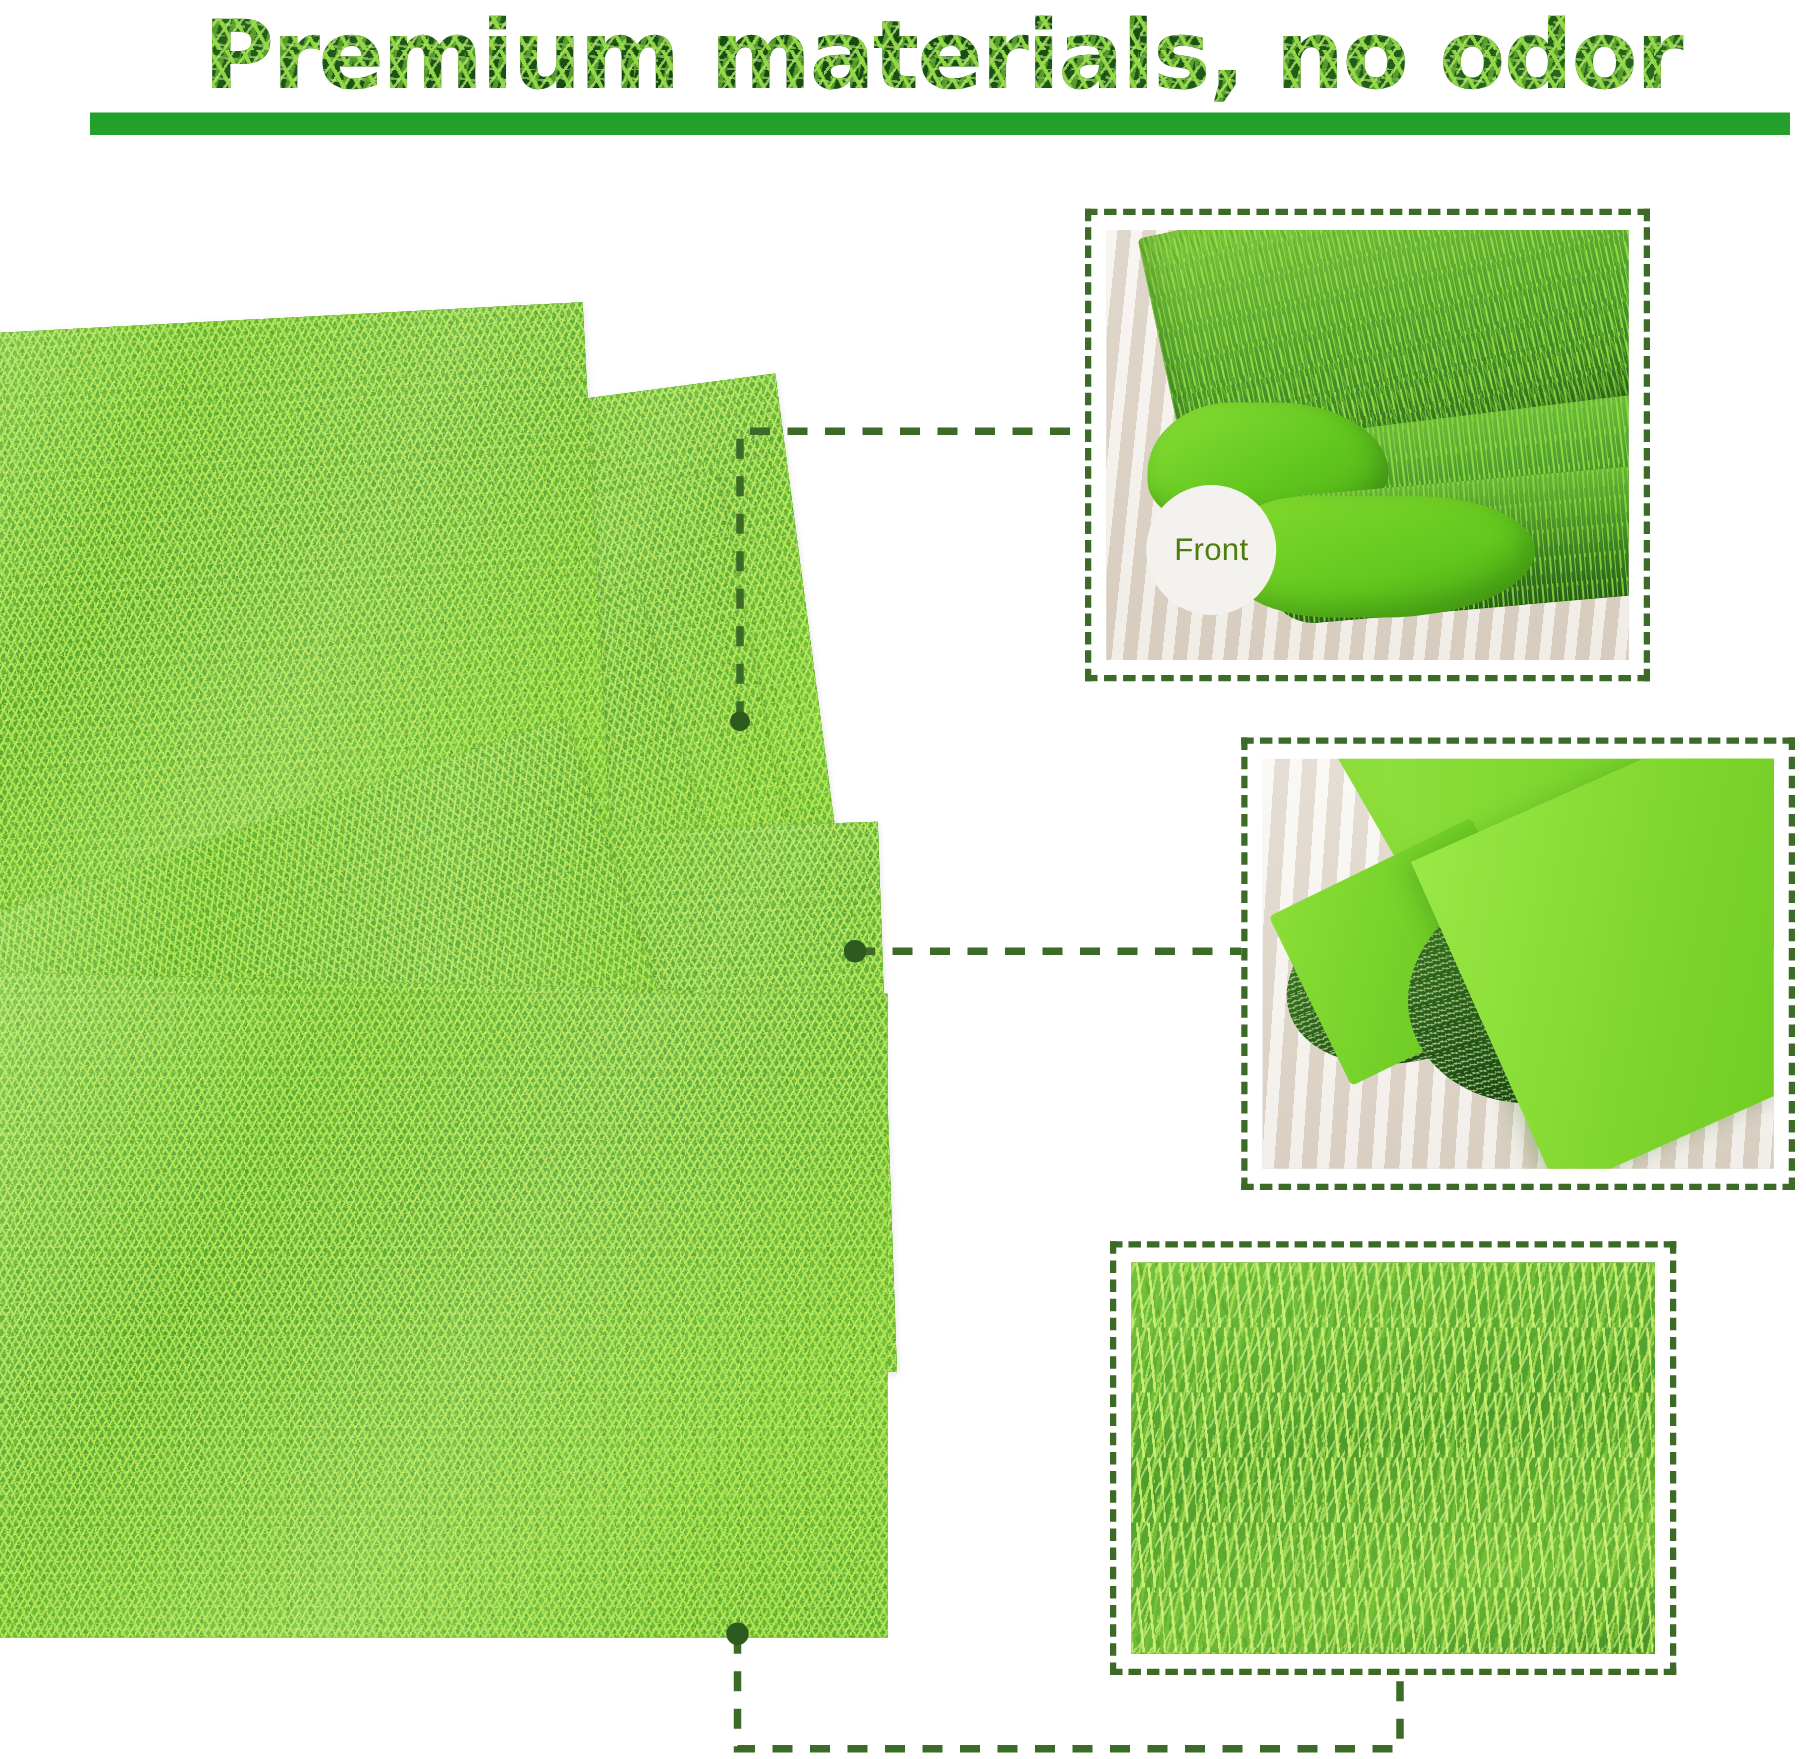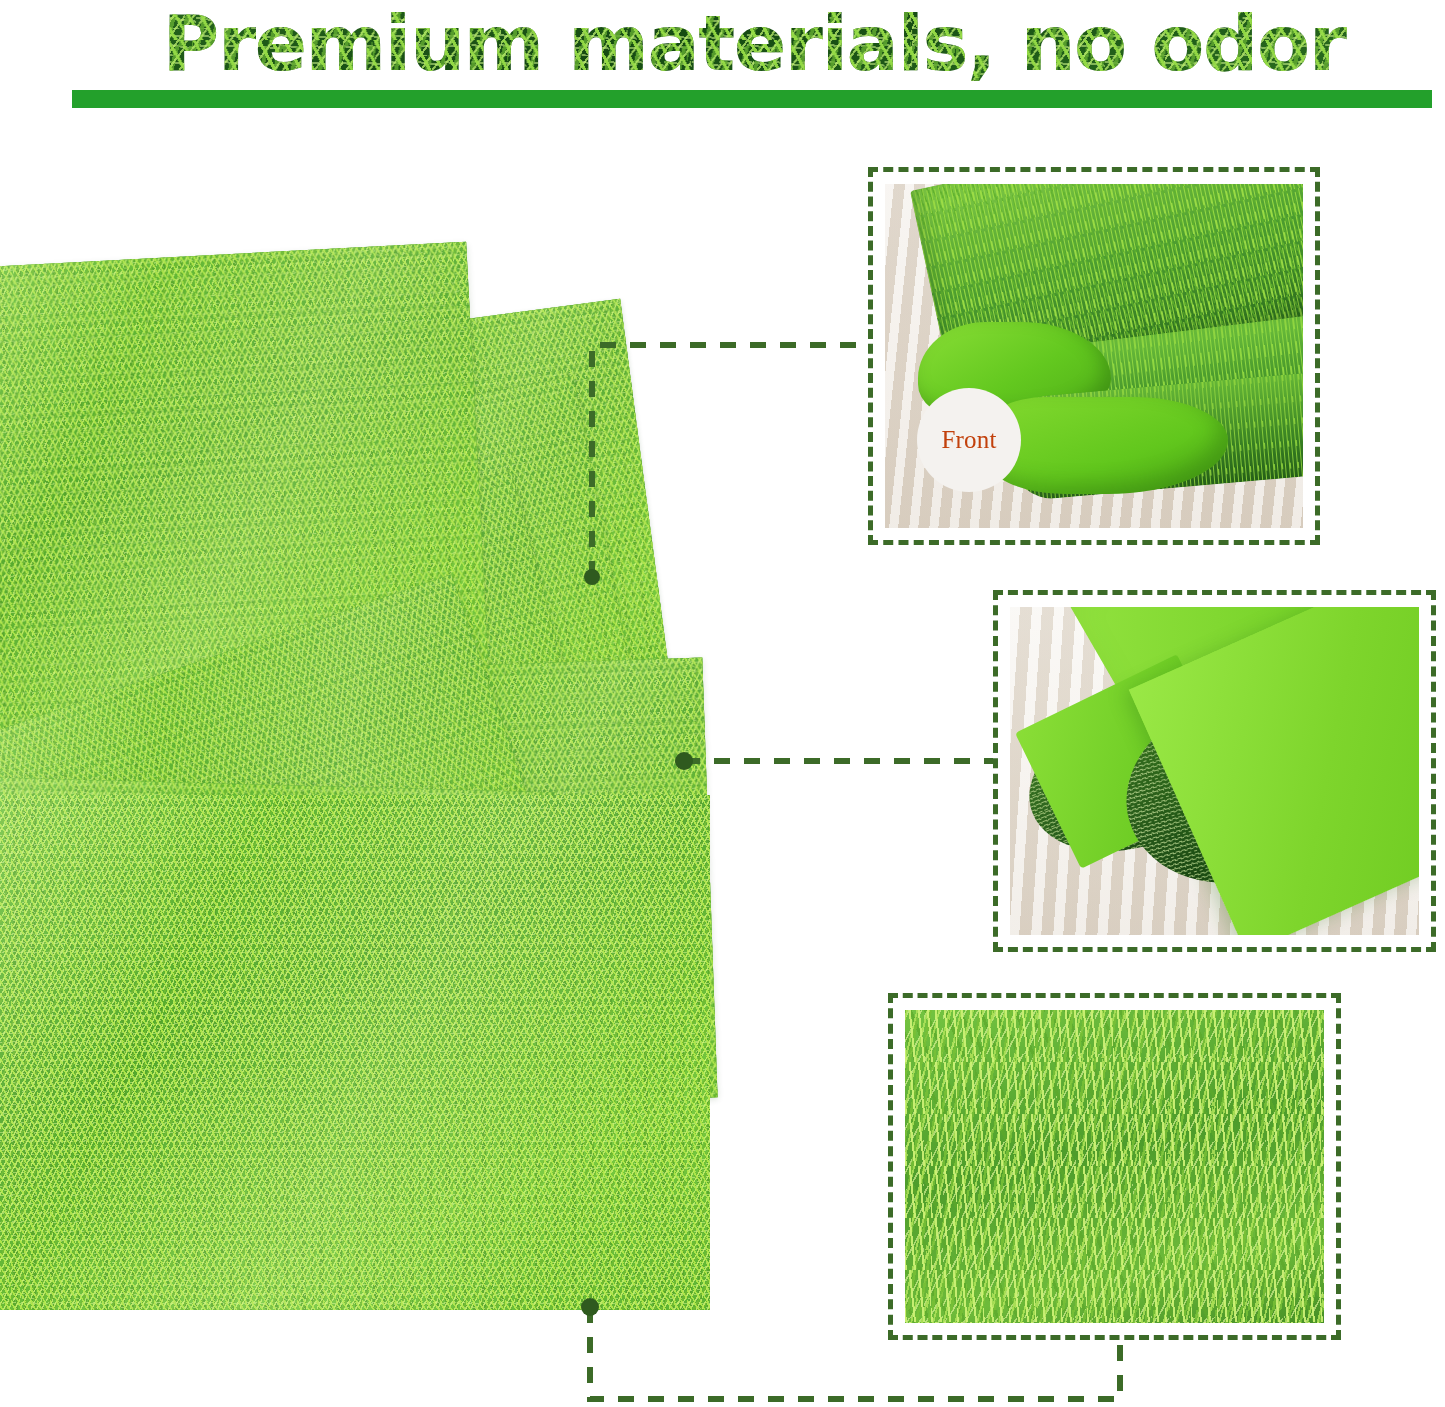--- a/index.html
+++ b/index.html
@@ -292,22 +292,22 @@
   .badge {
     position: absolute;
     width: 104px;
     height: 104px;
     border-radius: 50%;
     background: #f4f2ef;
     display: flex;
     align-items: center;
     justify-content: center;
     font-size: 25px;
-    color: #c2410c;
-    font-family: Liberation Serif, serif;
+    color: #4d7c0f;
+    font-family: Liberation Sans, sans-serif;
     letter-spacing: 0.2px;
   }
   #badge-front { left: 32px; bottom: 36px; }
   #badge-back  { left: 22px; bottom: 42px; }
 </style>
 </head>
 <body>
 
 <div id="stage">
 

